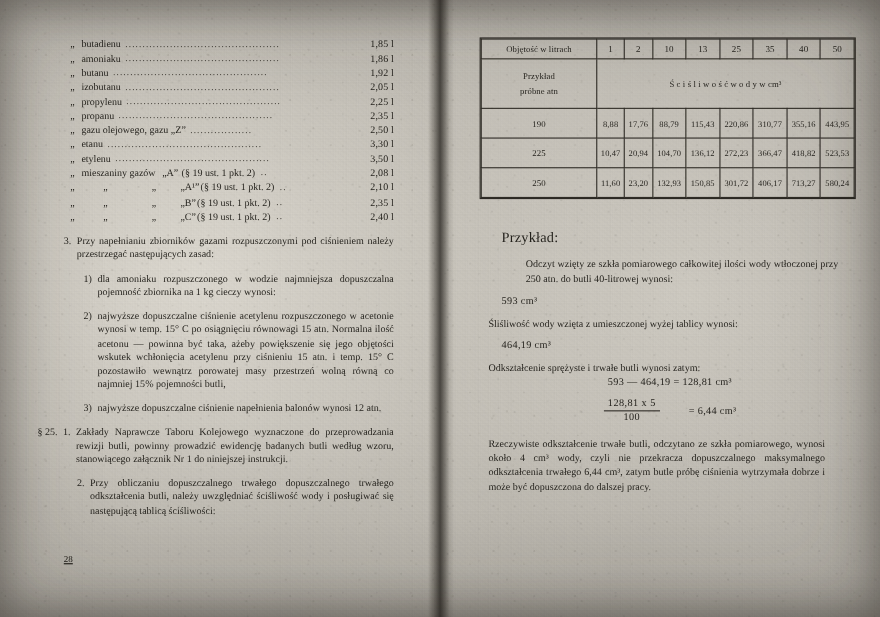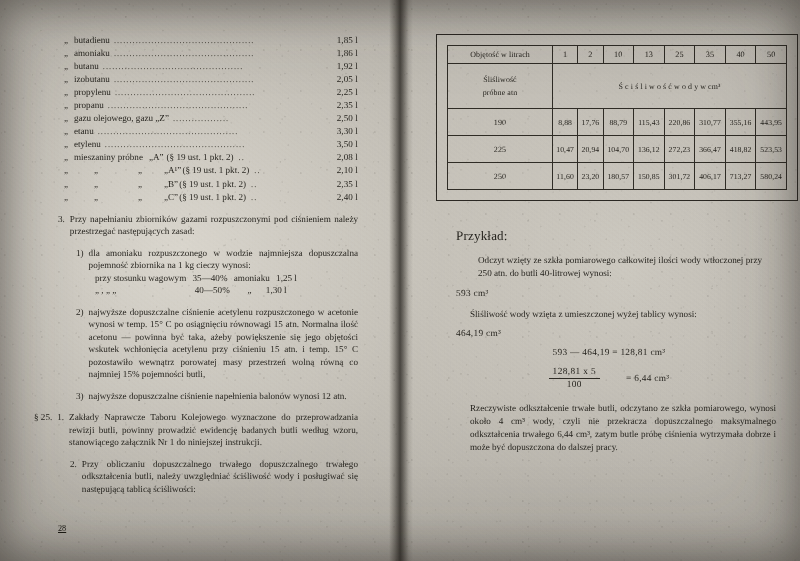--- a/index.html
+++ b/index.html
@@ -188,42 +188,42 @@
   .spread-head {
     font-size: 7.9px;
     letter-spacing: 2.4px;
   }
   .data-row td { height: 26px; font-size: 7.7px; }
   .data-row td.rowhdr { font-size: 8px; }
 
   .table-frame {
     border: 1.5px solid #201d18;
     display: inline-block;
-    padding: 10px;
+    padding: 0;
     margin-left: 6px;
     background: rgba(205,201,192,0.25);
   }
   .table-frame .cmp-table { margin: 0; }
 
   
   .ex-title {
     font-size: 13px;
     font-weight: normal;
     margin: 22px 0 10px 26px;
     letter-spacing: 0.2px;
   }
   .ex-para {
     font-size: 9.15px;
     line-height: 12.8px;
     margin: 0 0 0 48px;
     width: 284px;
     text-align: justify;
   }
   .ex-para.full {
-    margin-left: 40px;
+    margin-left: 14px;
     width: 306px;
   }
   .ex-gap { margin-top: 11px; }
   .ex-center {
     font-size: 9.3px;
     margin: 9px 0 9px 26px;
     width: 306px;
     letter-spacing: 0.3px;
   }
   .ex-eq {
@@ -252,21 +252,21 @@
   .frac-bar { border-top: 1px solid #23201a; }
   .frac-den { padding: 1px 4px 0 4px; letter-spacing: 0.4px; }
   .frac-eq { padding-left: 7px; letter-spacing: 0.3px; margin-left: 19px; }
 
   
   .folio {
     position: absolute;
     font-size: 8.2px;
     color: #1b1813;
   }
-  .folio-left  { left: 58px;  top: 524px; text-decoration: underline; }
+  .folio-left  { left: 58px;  top: 504px; text-decoration: underline; }
 
   .ink-fade { opacity: 0.93; }
 </style>
 </head>
 <body>
 
 <div id="page">
 
   <div class="paper-base"></div>
   <div class="grain"></div>
@@ -335,21 +335,21 @@
 
         <div class="gas-row">
           <span class="gas-dq">„</span>
           <span class="gas-name">etylenu</span>
           <span class="gas-dots">.............................................</span>
           <span class="gas-val">3,50 l</span>
         </div>
 
         <div class="gas-row mix">
           <span class="gas-dq">„</span>
-          <span class="gas-name">mieszaniny  próbne</span>
+          <span class="gas-name">mieszaniny  gazów</span>
           <span class="mix-label">„A”</span>
           <span class="gas-name" style="padding-left:3px">(§ 19 ust. 1 pkt. 2)</span>
           <span class="gas-dots">..</span>
           <span class="gas-val">2,08 l</span>
         </div>
 
         <div class="gas-row mix">
           <span class="mix-c1">„</span>
           <span class="mix-c2">„</span>
           <span class="mix-c3">„</span>
@@ -383,34 +383,20 @@
       <div class="clause">
         <span class="clause-num">3.</span>
         <span class="clause-body">Przy napełnianiu zbiorników gazami rozpuszczonymi pod ciśnieniem należy przestrzegać następujących zasad:</span>
       </div>
 
       <div class="clause indent1">
         <span class="clause-num">1)</span>
         <span class="clause-body">dla amoniaku rozpuszczonego w wodzie najmniejsza dopuszczalna pojemność zbiornika na 1 kg cieczy wynosi:</span>
       </div>
 
-      <div style="margin-left:37px">
-        <div class="subline">
-          <span>przy stosunku wagowym</span>
-          <span style="padding-left:4px">35—40%</span>
-          <span style="padding-left:4px">amoniaku</span>
-          <span style="padding-left:4px">1,25 l</span>
-        </div>
-        <div class="subline">
-          <span class="sp-a">„         ,  „                „</span>
-          <span class="sp-c">40—50%</span>
-          <span class="sp-e">„</span>
-          <span>1,30 l</span>
-        </div>
-      </div>
 
       <div class="clause indent1">
         <span class="clause-num">2)</span>
         <span class="clause-body">najwyższe dopuszczalne ciśnienie acetylenu rozpuszczonego w acetonie wynosi w temp. 15° C po osiągnięciu równowagi 15 atn. Normalna ilość acetonu — powinna być taka, ażeby powiększenie się jego objętości wskutek wchłonięcia acetylenu przy ciśnieniu 15 atn. i temp. 15° C pozostawiło wewnątrz porowatej masy przestrzeń wolną równą co najmniej 15% pojemności butli,</span>
       </div>
 
       <div class="clause indent1">
         <span class="clause-num">3)</span>
         <span class="clause-body">najwyższe dopuszczalne ciśnienie napełnienia balonów wynosi 12 atn.</span>
       </div>
@@ -444,21 +430,21 @@
             <td class="hdr-vol">2</td>
             <td class="hdr-vol">10</td>
             <td class="hdr-vol">13</td>
             <td class="hdr-vol">25</td>
             <td class="hdr-vol">35</td>
             <td class="hdr-vol">40</td>
             <td class="hdr-vol">50</td>
           </tr>
           <tr>
             <td class="press-label">
-              <div>Śliśliwość</div>
+              <div>Przykład</div>
               <div>próbne atn</div>
             </td>
             <td class="spread-head" colspan="8">Ś c i ś l i w o ś ć   w o d y   w   cm³</td>
           </tr>
 
           <tr class="data-row">
             <td class="rowhdr">190</td>
             <td>8,88</td>
             <td>17,76</td>
             <td>88,79</td>
@@ -478,40 +464,41 @@
             <td>272,23</td>
             <td>366,47</td>
             <td>418,82</td>
             <td>523,53</td>
           </tr>
 
           <tr class="data-row">
             <td class="rowhdr">250</td>
             <td>11,60</td>
             <td>23,20</td>
-            <td>180,57</td>
+            <td>132,93</td>
             <td>150,85</td>
             <td>301,72</td>
             <td>406,17</td>
             <td>713,27</td>
             <td>580,24</td>
           </tr>
         </tbody>
           </table>
       </div>
 
       
       <div class="ex-title">Przykład:</div>
 
       <div class="ex-para">Odczyt wzięty ze szkła pomiarowego całkowitej ilości wody wtłoczonej przy 250 atn. do butli 40-litrowej wynosi:</div>
       <div class="ex-center">593 cm³</div>
 
       <div class="ex-para full">Śliśliwość wody wzięta z umieszczonej wyżej tablicy wynosi:</div>
       <div class="ex-center">464,19 cm³</div>
 
+      <div class="ex-para full">Odkształcenie sprężyste i trwałe butli wynosi zatym:</div>
       <div class="ex-eq">593 — 464,19 = 128,81 cm³</div>
 
 
       <div class="fraction-wrap">
         <span class="fraction">
           <span class="frac-num">128,81 x 5</span>
           <div class="frac-bar"></div>
           <span class="frac-den">100</span>
         </span>
         <span class="frac-eq">= 6,44 cm³</span>

